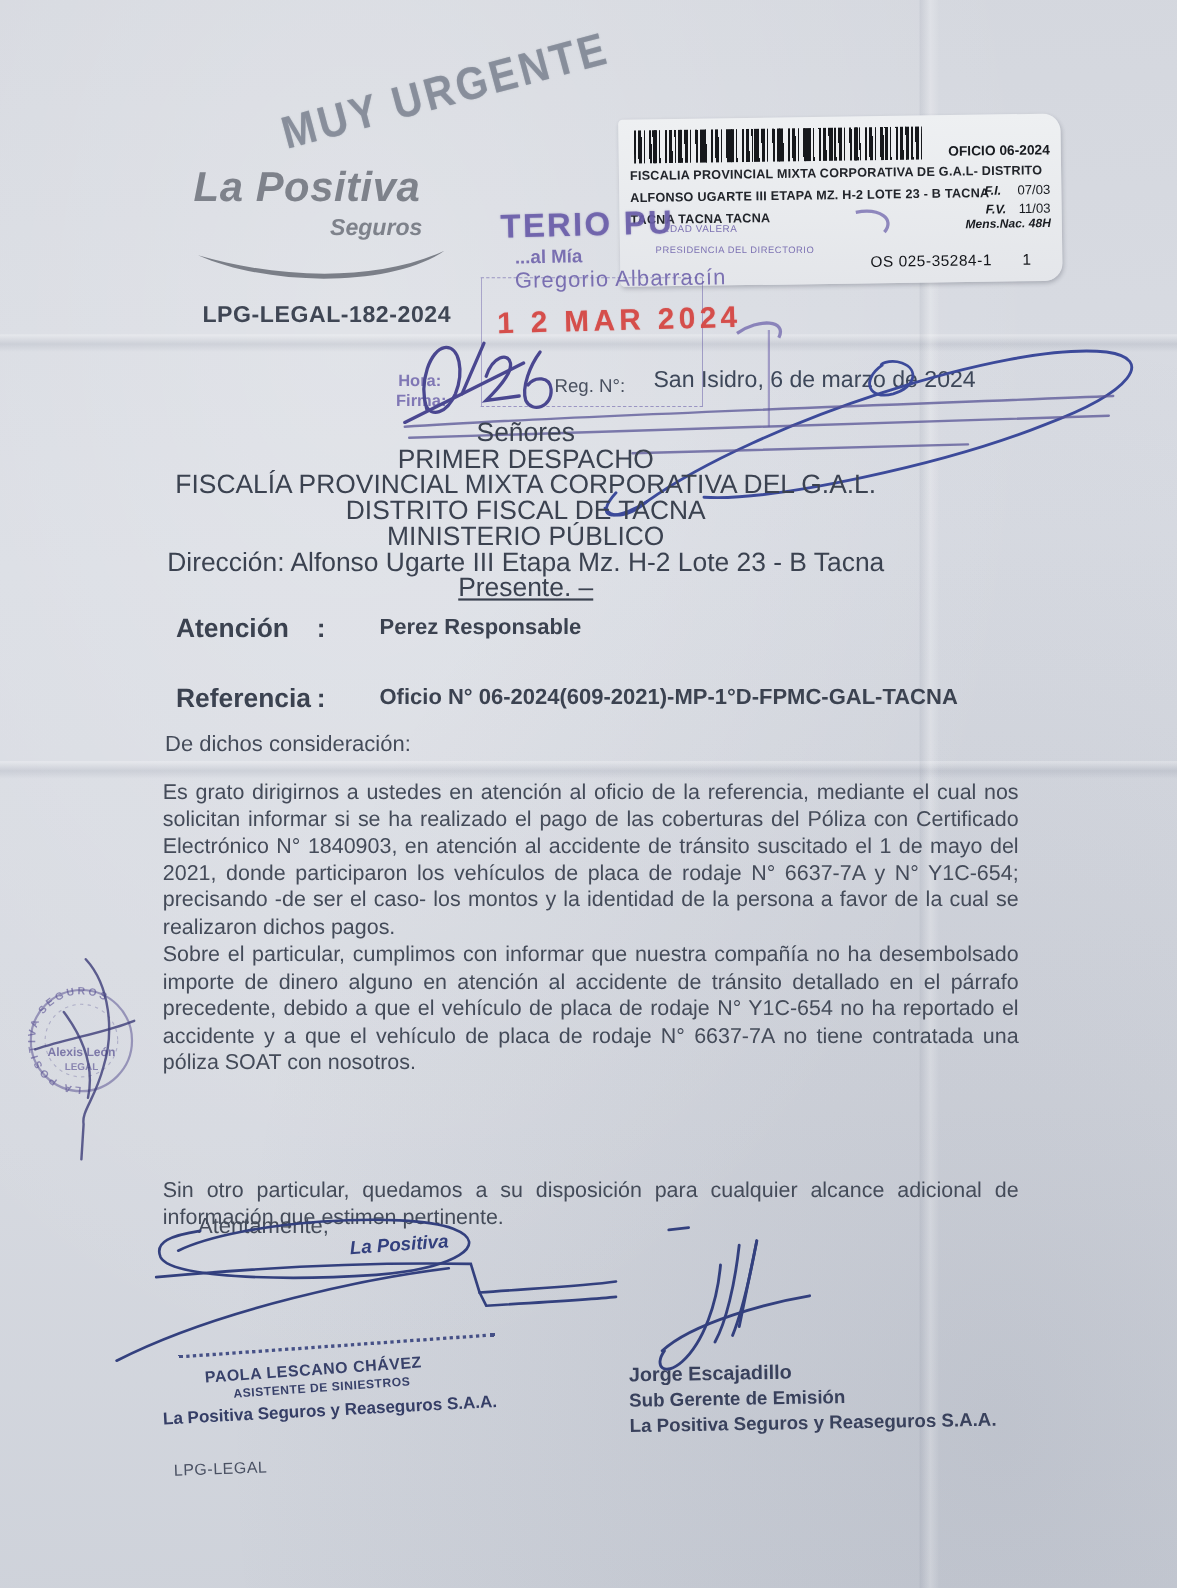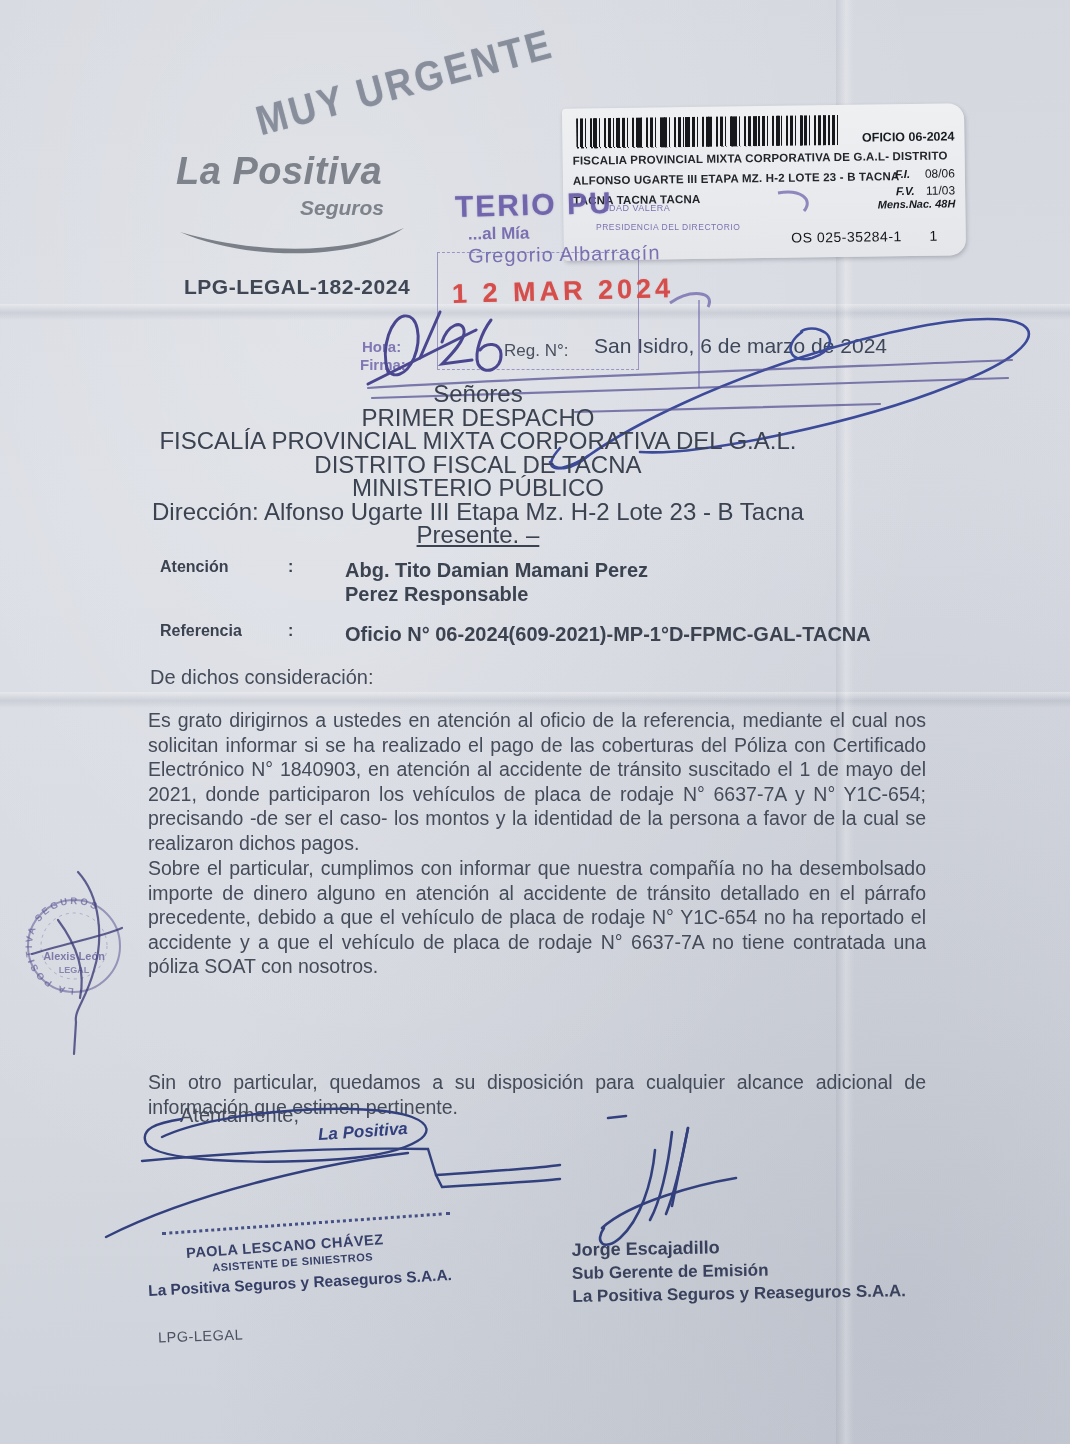--- a/index.html
+++ b/index.html
@@ -44,21 +44,21 @@
   .ministry-mid{font-size:17px;font-weight:bold;transform:rotate(-1deg);white-space:nowrap;}
   .ministry-name{font-size:20px;transform:rotate(-1deg);letter-spacing:1px;white-space:nowrap;}
   .ministry-small{font-size:9px;letter-spacing:0.5px;white-space:nowrap;}
   .stamp-box{border:1.6px solid rgba(100,88,165,0.55);border-top-style:dashed;border-bottom-style:dashed;}
   .date-stamp{color:rgba(213,72,68,0.92);font-weight:bold;font-size:27px;letter-spacing:4px;transform:rotate(-1.5deg);white-space:nowrap;text-shadow:0 0 1px rgba(213,72,68,0.5);}
   .hora-label{font-size:15px;font-weight:bold;color:rgba(104,92,168,0.8);}
   .reg-label{font-size:17px;color:#49505f;}
   .city-date{font-size:21px;color:#3d4759;white-space:nowrap;}
   .recipient{font-weight:normal;font-size:24px;line-height:23.5px;color:#3b4250;white-space:nowrap;text-align:center;}
   .presente{text-decoration:underline;}
-  .attn-label{font-weight:bold;font-size:16px;color:#3b4250;}
+  .attn-label{font-weight:bold;font-size:24px;color:#3b4250;}
   .attn-val{font-weight:bold;font-size:20px;line-height:24px;color:#3b4250;white-space:nowrap;}
   .salutation{font-size:20px;color:#444b59;}
   .para{font-size:19.5px;line-height:24.6px;color:#444b59;text-align:justify;width:778px;}
   .closing{font-size:20px;color:#444b59;}
   .sig-name-left{font-weight:bold;font-size:14.5px;color:#38416a;letter-spacing:0.5px;}
   .sig-title-left{font-weight:bold;font-size:11px;color:#38416a;letter-spacing:0.5px;}
   .sig-company-left{font-weight:bold;font-size:15.5px;color:#353e66;}
   .sig-right{font-weight:bold;font-size:18px;line-height:23px;color:#39415c;white-space:nowrap;}
   .dotted-line{border-bottom:3.5px dotted #2e3a78;opacity:0.85;}
   .footer-code{font-size:14.5px;color:#4a5163;letter-spacing:0.5px;}
@@ -84,21 +84,21 @@
 
   <div class="abs ref-code" style="left:158px;top:275px;margin-left:26px;">LPG-LEGAL-182-2024</div>
 
   <div class="abs sticker" style="left:563px;top:106px;">
     <div class="abs barcode" style="left:14px;top:10px;"></div>
     <div class="abs sticker-line" style="left:10px;top:46px;">FISCALIA PROVINCIAL MIXTA CORPORATIVA DE G.A.L- DISTRITO</div>
     <div class="abs sticker-line" style="left:10px;top:66px;">ALFONSO UGARTE III ETAPA MZ. H-2 LOTE 23 - B TACNA</div>
     <div class="abs sticker-line" style="left:10px;top:86px;">TACNA TACNA TACNA</div>
     <div class="abs sticker-oficio" style="right:10px;top:26px;">OFICIO 06-2024</div>
     <div class="abs" style="right:10px;top:60px;">
-      <span class="sticker-flabel">F.I.</span><span class="sticker-fval">08/06</span>
+      <span class="sticker-flabel">F.I.</span><span class="sticker-fval">07/03</span>
     </div>
     <div class="abs" style="right:10px;top:77px;">
       <span class="sticker-flabel">F.V.</span><span class="sticker-fval">11/03</span>
     </div>
     <div class="abs sticker-mens" style="right:10px;top:94px;">Mens.Nac. 48H</div>
     <div class="abs sticker-os" style="right:64px;bottom:12px;">OS 025-35284-1</div>
     <div class="abs sticker-os" style="right:28px;bottom:12px;">1</div>
   </div>
 
   <div class="abs ministry-big purple" style="left:455px;top:188px;">TERIO PU</div>
@@ -150,21 +150,20 @@
     <div class="recipient">FISCALÍA PROVINCIAL MIXTA CORPORATIVA DEL G.A.L.</div>
     <div class="recipient">DISTRITO FISCAL DE TACNA</div>
     <div class="recipient">MINISTERIO PÚBLICO</div>
     <div class="recipient">Dirección: Alfonso Ugarte III Etapa Mz. H-2 Lote 23 - B Tacna</div>
     <div class="recipient presente">Presente. –</div>
   </div>
 
   <div class="abs attn-label" style="left:160px;top:558px;">Atención</div>
   <div class="abs attn-label" style="left:288px;top:558px;">:</div>
   <div class="abs" style="left:345px;top:558px;">
-    <div class="attn-val">Abg. Tito Damian Mamani Perez</div>
     <div class="attn-val">Perez Responsable</div>
   </div>
 
   <div class="abs attn-label" style="left:160px;top:622px;">Referencia</div>
   <div class="abs attn-label" style="left:288px;top:622px;">:</div>
   <div class="abs attn-val" style="left:345px;top:622px;">Oficio N° 06-2024(609-2021)-MP-1°D-FPMC-GAL-TACNA</div>
 
   <div class="abs salutation" style="left:150px;top:666px;">De dichos consideración:</div>
   <div class="abs para" style="left:148px;top:708px;">Es grato dirigirnos a ustedes en atención al oficio de la referencia, mediante el cual nos solicitan informar si se ha realizado el pago de las coberturas del Póliza con Certificado Electrónico N° 1840903, en atención al accidente de tránsito suscitado el 1 de mayo del 2021, donde participaron los vehículos de placa de rodaje N° 6637-7A y N° Y1C-654; precisando -de ser el caso- los montos y la identidad de la persona a favor de la cual se realizaron dichos pagos.</div>
   <div class="abs para" style="left:148px;top:856px;">Sobre el particular, cumplimos con informar que nuestra compañía no ha desembolsado importe de dinero alguno en atención al accidente de tránsito detallado en el párrafo precedente, debido a que el vehículo de placa de rodaje N° Y1C-654 no ha reportado el accidente y a que el vehículo de placa de rodaje N° 6637-7A no tiene contratada una póliza SOAT con nosotros.</div>

